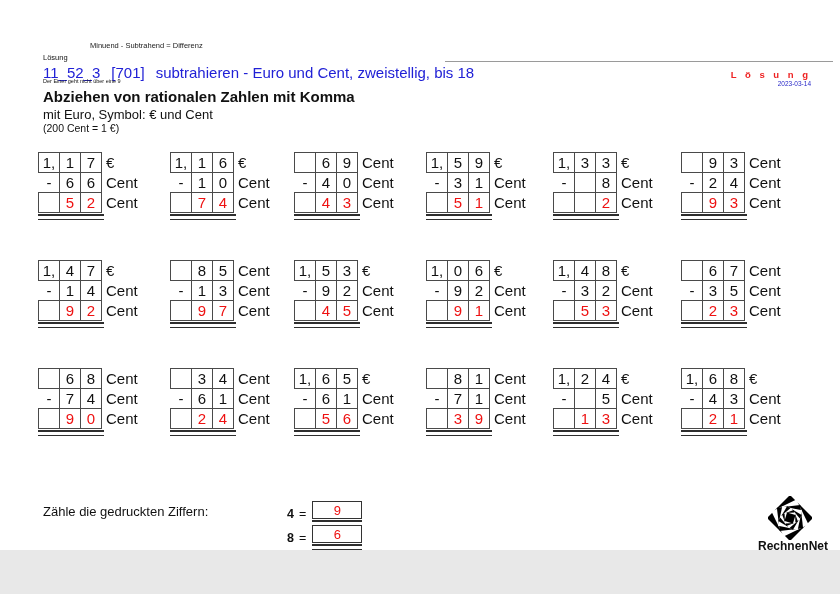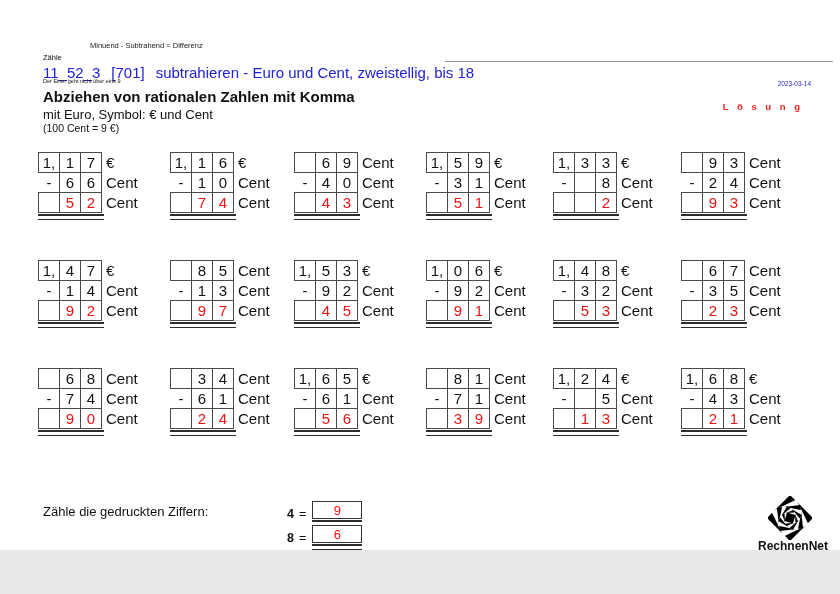--- a/index.html
+++ b/index.html
@@ -7,21 +7,21 @@
         font-family:"Liberation Sans", sans-serif;color:#111;overflow:hidden;}
   .abs{position:absolute;}
 
   
   .formula-note{left:90px;top:41px;font-size:7.5px;color:#222;}
   .loesung-small{left:43px;top:53px;font-size:7.5px;}
   .meta-line{left:43px;top:64px;font-size:15px;color:var(--meta-blue,#2121d6);white-space:nowrap;}
   .meta-line span{margin-right:11px;}
   .hint{left:43px;top:78px;font-size:5.5px;}
   .head-rule{left:445px;top:61px;width:388px;height:1px;background:#9a9a9a;}
-  .solution-label{right:37px;top:69px;font-size:9.5px;font-weight:bold;letter-spacing:3px;color:var(--sol-red,#e22);margin-top:32px;}
+  .solution-label{right:29px;top:69px;font-size:9.5px;font-weight:bold;letter-spacing:3px;color:var(--sol-red,#e22);}
   .date{right:29px;top:80px;font-size:6.5px;color:var(--date-blue,#2727c8);}
   .title{left:43px;top:88px;font-size:15px;font-weight:bold;}
   .subtitle{left:43px;top:107px;font-size:13px;}
   .note{left:43px;top:122px;font-size:10.5px;}
 
   
   .problem{position:absolute;}
   .prow{display:flex;align-items:flex-start;margin-top:-1px;}
   .cell{box-sizing:border-box;width:22px;height:21px;margin-right:-1px;border:1px solid var(--cell-border,#4a4a4a);
         background:#fff;display:flex;align-items:center;justify-content:center;
@@ -50,31 +50,31 @@
   .brand-block{left:737px;top:540px;width:80px;text-align:center;margin-left:16px;}
   .brand{font-size:12px;font-weight:bold;line-height:1;}
   .copyright{font-size:4.5px;font-weight:bold;color:#222;margin-top:1px;}
 </style>
 </head>
 <body>
 
 <div class="page">
 
   <div class="abs formula-note">Minuend - Subtrahend = Differenz</div>
-  <div class="abs loesung-small">Zähle</div>
+  <div class="abs loesung-small">Lösung</div>
   <div class="abs meta-line">
     <span>11_52_3</span><span>[701]</span><span>subtrahieren - Euro und Cent, zweistellig, bis 18</span>
   </div>
   <div class="abs hint">Der Einer geht nicht über eine 9</div>
   <div class="abs head-rule"></div>
   <div class="abs solution-label">L ö s u n g</div>
   <div class="abs date">2023-03-14</div>
   <div class="abs subtitle">mit Euro, Symbol: € und Cent</div>
   <div class="abs title">Abziehen von rationalen Zahlen mit Komma</div>
-  <div class="abs note">(100 Cent = 9 €)</div>
+  <div class="abs note">(200 Cent = 1 €)</div>
 
   <div>
       <div class="problem" style="left: 38px; top: 153px;">
         <div class="prow">
           <div class="cell">1,</div>
           <div class="cell">1</div>
           <div class="cell">7</div>
           <div class="unit">€</div>
         </div>
         <div class="prow">

